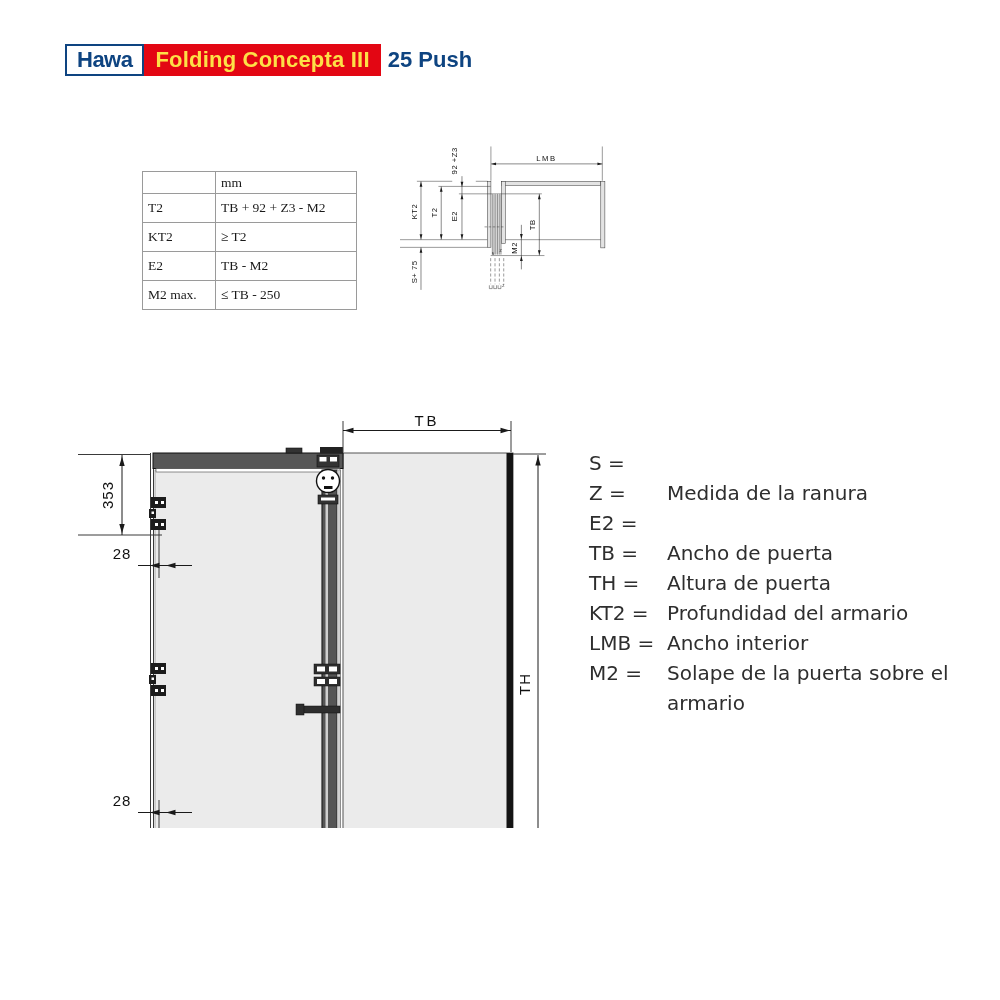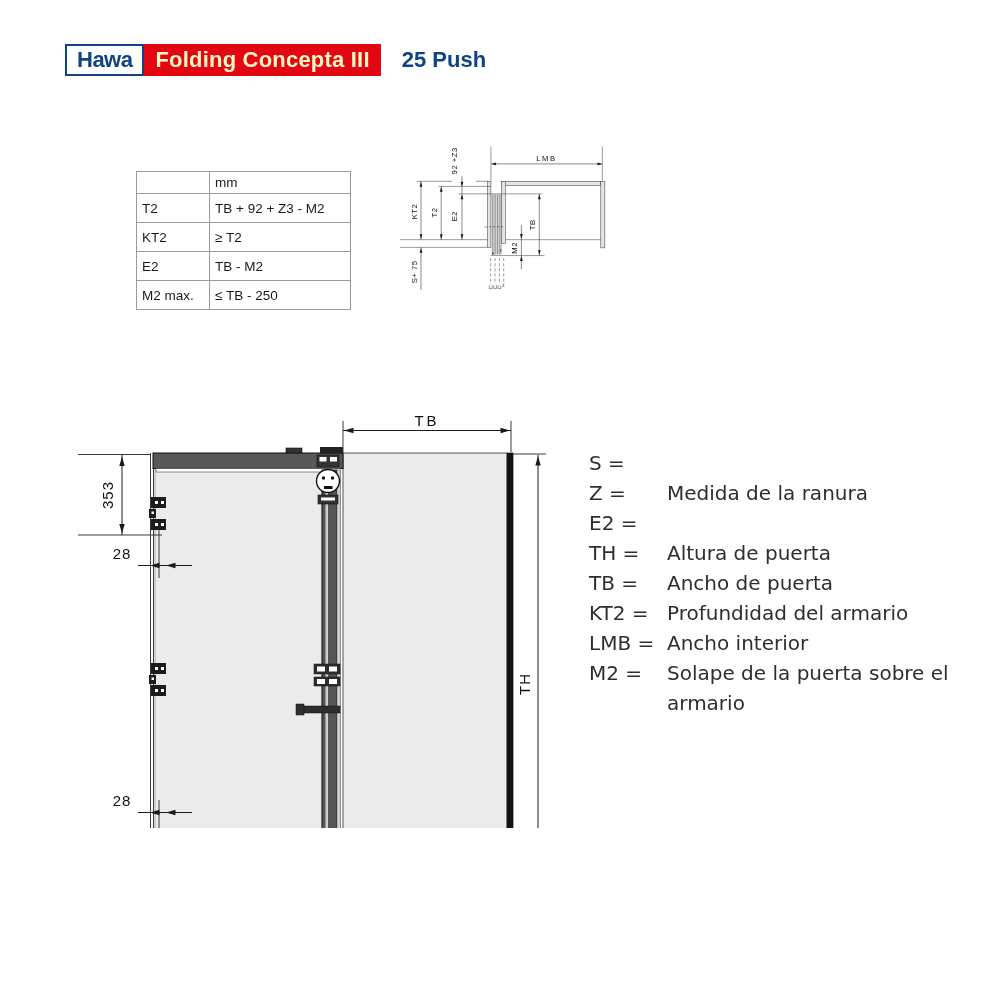--- a/index.html
+++ b/index.html
@@ -4,27 +4,27 @@
 <style>
   html,body{margin:0;padding:0;background:#ffffff;}
   #page{position:relative;width:1000px;height:828px;background:#fff;overflow:hidden;
         font-family:"Liberation Sans",sans-serif;color:#1a1a1a;}
   .abs{position:absolute;}
 
   
   #logo-row{left:65px;top:44px;height:32px;display:flex;align-items:stretch;}
   #brand-box{border:2px solid #0e4481;background:#fff;display:flex;align-items:center;
              padding:0 10px;font-weight:bold;font-size:22px;color:#0e4481;letter-spacing:-0.5px;}
-  #product-box{background:#e30613;color:#fef9c3;display:flex;align-items:center;
+  #product-box{background:#e30613;color:#fde047;display:flex;align-items:center;
                padding:0 11px;font-weight:bold;font-size:22px;letter-spacing:0.2px;}
   #variant-label{color:#0e4481;font-weight:bold;font-size:22px;display:flex;align-items:center;
-                 padding-left:21px;}
+                 padding-left:7px;}
 
   
-  #formula-table{left:136px;top:171px;border-collapse:collapse;table-layout:fixed;}
+  #formula-table{left:142px;top:171px;border-collapse:collapse;table-layout:fixed;font-family:Liberation Serif, serif;}
   #formula-table td{border:1px solid #9a9a9a;font-size:13.5px;padding:1px 5px;
                     height:26px;vertical-align:middle;white-space:nowrap;background:#fff;}
   #formula-table tr.hdr td{height:19px;}
   #formula-table td.c1{width:62px;}
   #formula-table td.c2{width:130px;}
 
   
   #legend{left:589px;top:448px;font-family:"DejaVu Sans",sans-serif;font-size:20px;
           color:#2e2e2e;line-height:30px;}
   .legend-row{display:flex;}
@@ -329,28 +329,28 @@
       <div class="legend-key">S =</div>
     </div>
     <div class="legend-row">
       <div class="legend-key">Z =</div>
       <div class="legend-desc">Medida de la ranura</div>
     </div>
     <div class="legend-row">
       <div class="legend-key">E2 =</div>
     </div>
     <div class="legend-row">
+      <div class="legend-key">TB =</div>
+      <div class="legend-desc">Ancho de puerta</div>
+    </div>
+    <div class="legend-row">
       <div class="legend-key">TH =</div>
       <div class="legend-desc">Altura de puerta</div>
     </div>
     <div class="legend-row">
-      <div class="legend-key">TB =</div>
-      <div class="legend-desc">Ancho de puerta</div>
-    </div>
-    <div class="legend-row">
       <div class="legend-key">KT2 =</div>
       <div class="legend-desc">Profundidad del armario</div>
     </div>
     <div class="legend-row">
       <div class="legend-key">LMB =</div>
       <div class="legend-desc">Ancho interior</div>
     </div>
     <div class="legend-row">
       <div class="legend-key">M2 =</div>
       <div class="legend-desc">Solape de la puerta sobre el armario</div>

